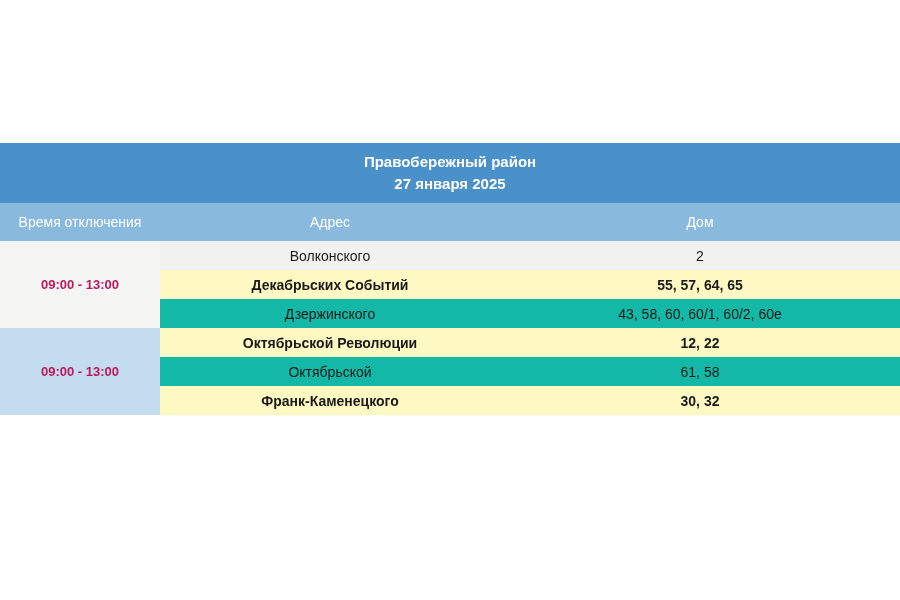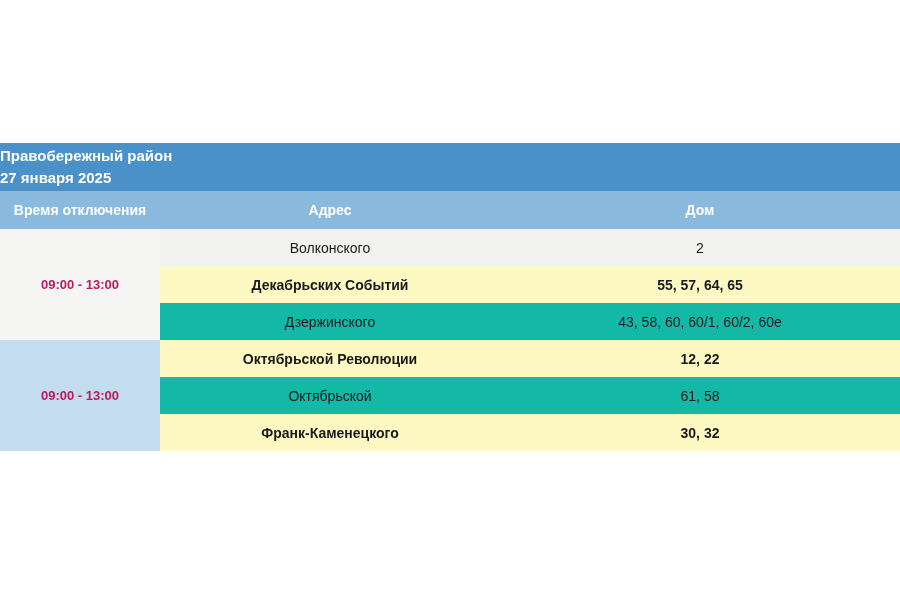--- a/index.html
+++ b/index.html
@@ -32,37 +32,37 @@
   }
   table.outage td,
   table.outage th {
     padding: 0;
     margin: 0;
     border: 0;
   }
   .title-cell {
     background: #4a90c9;
     color: #ffffff;
-    text-align: left;
+    text-align: center;
     font-size: 15px;
     font-weight: bold;
     line-height: 22px;
-    height: 48px;
+    height: 60px;
     vertical-align: middle;
     padding: 6px 0 8px 0;
   }
   .title-line2 {
     font-weight: bold;
   }
   .head-cell {
     background: #8ab9de;
     color: #ffffff;
     text-align: center;
     font-size: 14px;
-    font-weight: bold;
+    font-weight: normal;
     height: 38px;
     vertical-align: middle;
     border-right: 2px solid #ffffff;
   }
   .head-cell.last {
     border-right: 0;
   }
   .time-cell {
     background: #f5f5f3;
     color: #be185d;
@@ -72,21 +72,21 @@
     vertical-align: middle;
     border-right: 2px solid #ffffff;
     border-bottom: 2px solid #ffffff;
   }
   .time-cell.alt {
     background: #c3dcef;
   }
   .row-cell {
     text-align: center;
     font-size: 14px;
-    height: 37px;
+    height: 29px;
     vertical-align: middle;
     color: #1a1a1a;
     border-right: 2px solid #ffffff;
     border-bottom: 2px solid #ffffff;
   }
   .row-cell.last {
     border-right: 0;
   }
   .band-light {
     background: #f1f1ef;

